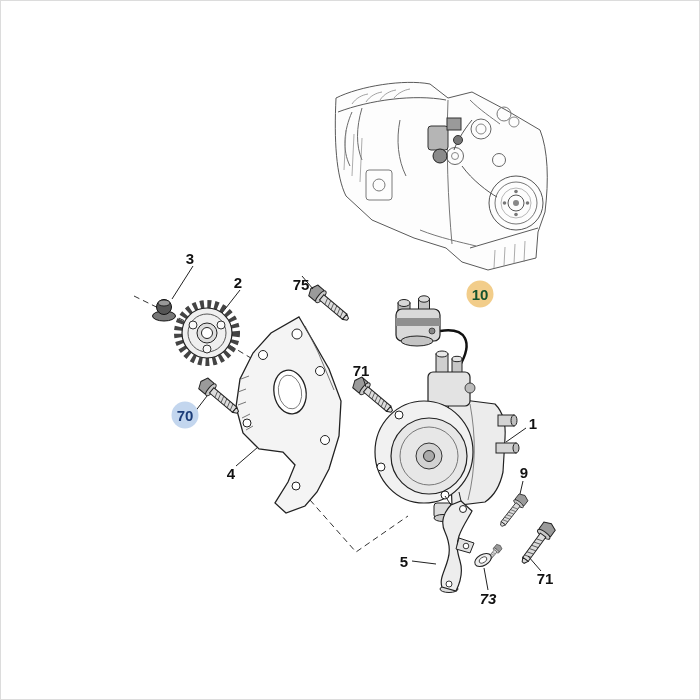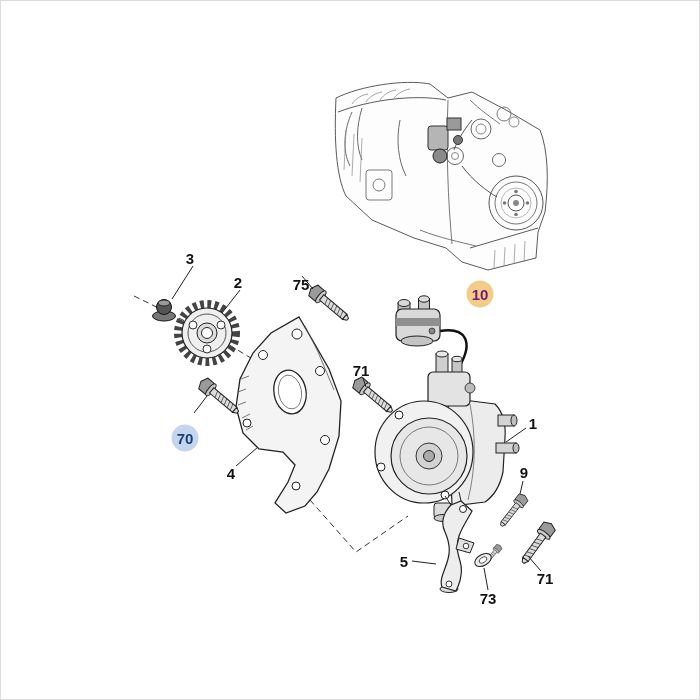--- a/index.html
+++ b/index.html
@@ -14,21 +14,21 @@
   .callout{
     position:absolute;
     width:27px;height:27px;
     transform:translate(-50%,-50%);
     display:flex;align-items:center;justify-content:center;
     border-radius:50%;
     font-weight:bold;font-size:15px;color:#111;
     user-select:none;
     z-index:2;
   }
-  .hl-orange{background:var(--hl-orange,#f2cd8a);color:#701a75;}
+  .hl-orange{background:var(--hl-orange,#f2cd8a);color:#14532d;}
   .hl-blue{background:var(--hl-blue,#c3d6ee);color:#1d3d78;}
 </style>
 </head>
 <body>
 
 <div class="stage" style="background: rgb(255, 255, 255); box-shadow: rgb(220, 220, 220) 0px 0px 0px 1px inset;">
 
   <svg width="700" height="700" viewBox="0 0 700 700" xmlns="http://www.w3.org/2000/svg" xmlns:xlink="http://www.w3.org/1999/xlink">
     <defs>
       <g id="bolt">
@@ -219,21 +219,21 @@
       <line x1="488" y1="590" x2="484" y2="568"></line>
       <line x1="541" y1="571" x2="528" y2="556"></line>
     </g>
   </svg>
 
   <div class="callout" style="left:190px;top:258px;">3</div>
   <div class="callout" style="left:238px;top:282px;">2</div>
   <div class="callout" style="left:301px;top:268px;margin-top:16px;">75</div>
   <div class="callout hl-orange" style="left:480px;top:294px;">10</div>
   <div class="callout" style="left:361px;top:370px;">71</div>
-  <div class="callout hl-blue" style="left:185px;top:438px;">70</div>
+  <div class="callout hl-blue" style="left:185px;top:415px;">70</div>
   <div class="callout" style="left:533px;top:423px;">1</div>
   <div class="callout" style="left:231px;top:473px;">4</div>
   <div class="callout" style="left:524px;top:472px;">9</div>
   <div class="callout" style="left:404px;top:561px;">5</div>
-  <div class="callout" style="left:488px;top:598px;">73</div>
+  <div class="callout" style="left:488px;top:598px;font-style:italic;">73</div>
   <div class="callout" style="left:545px;top:578px;">71</div>
 
 </div>
 
 </body></html>

